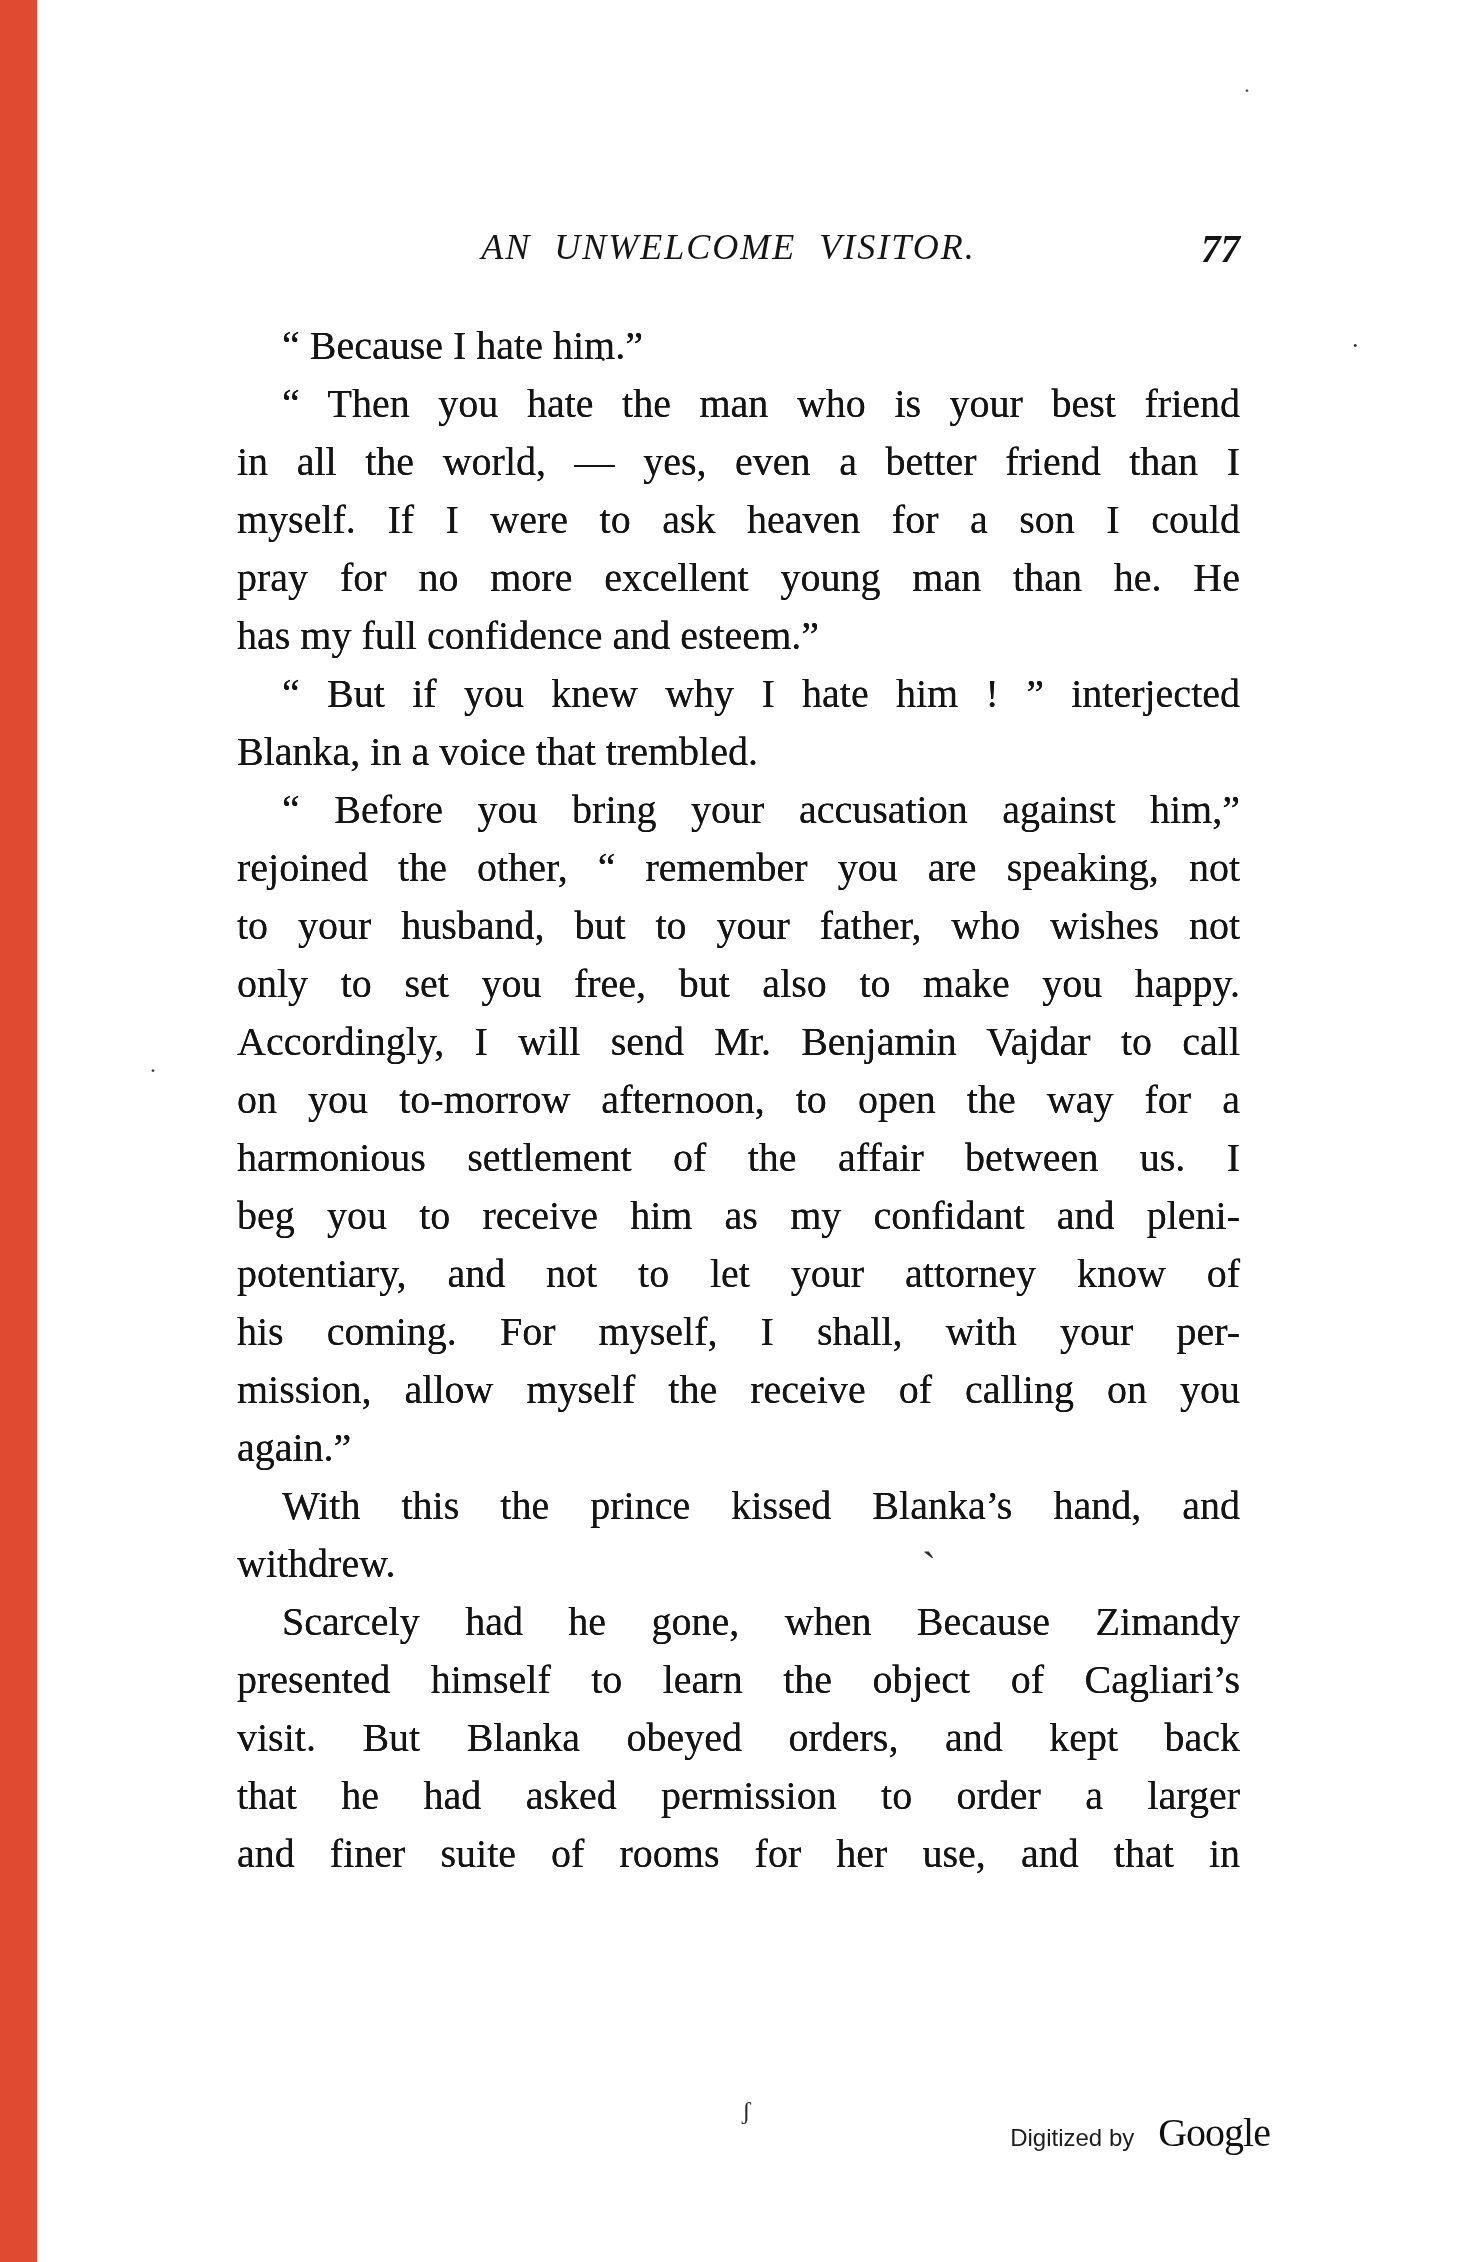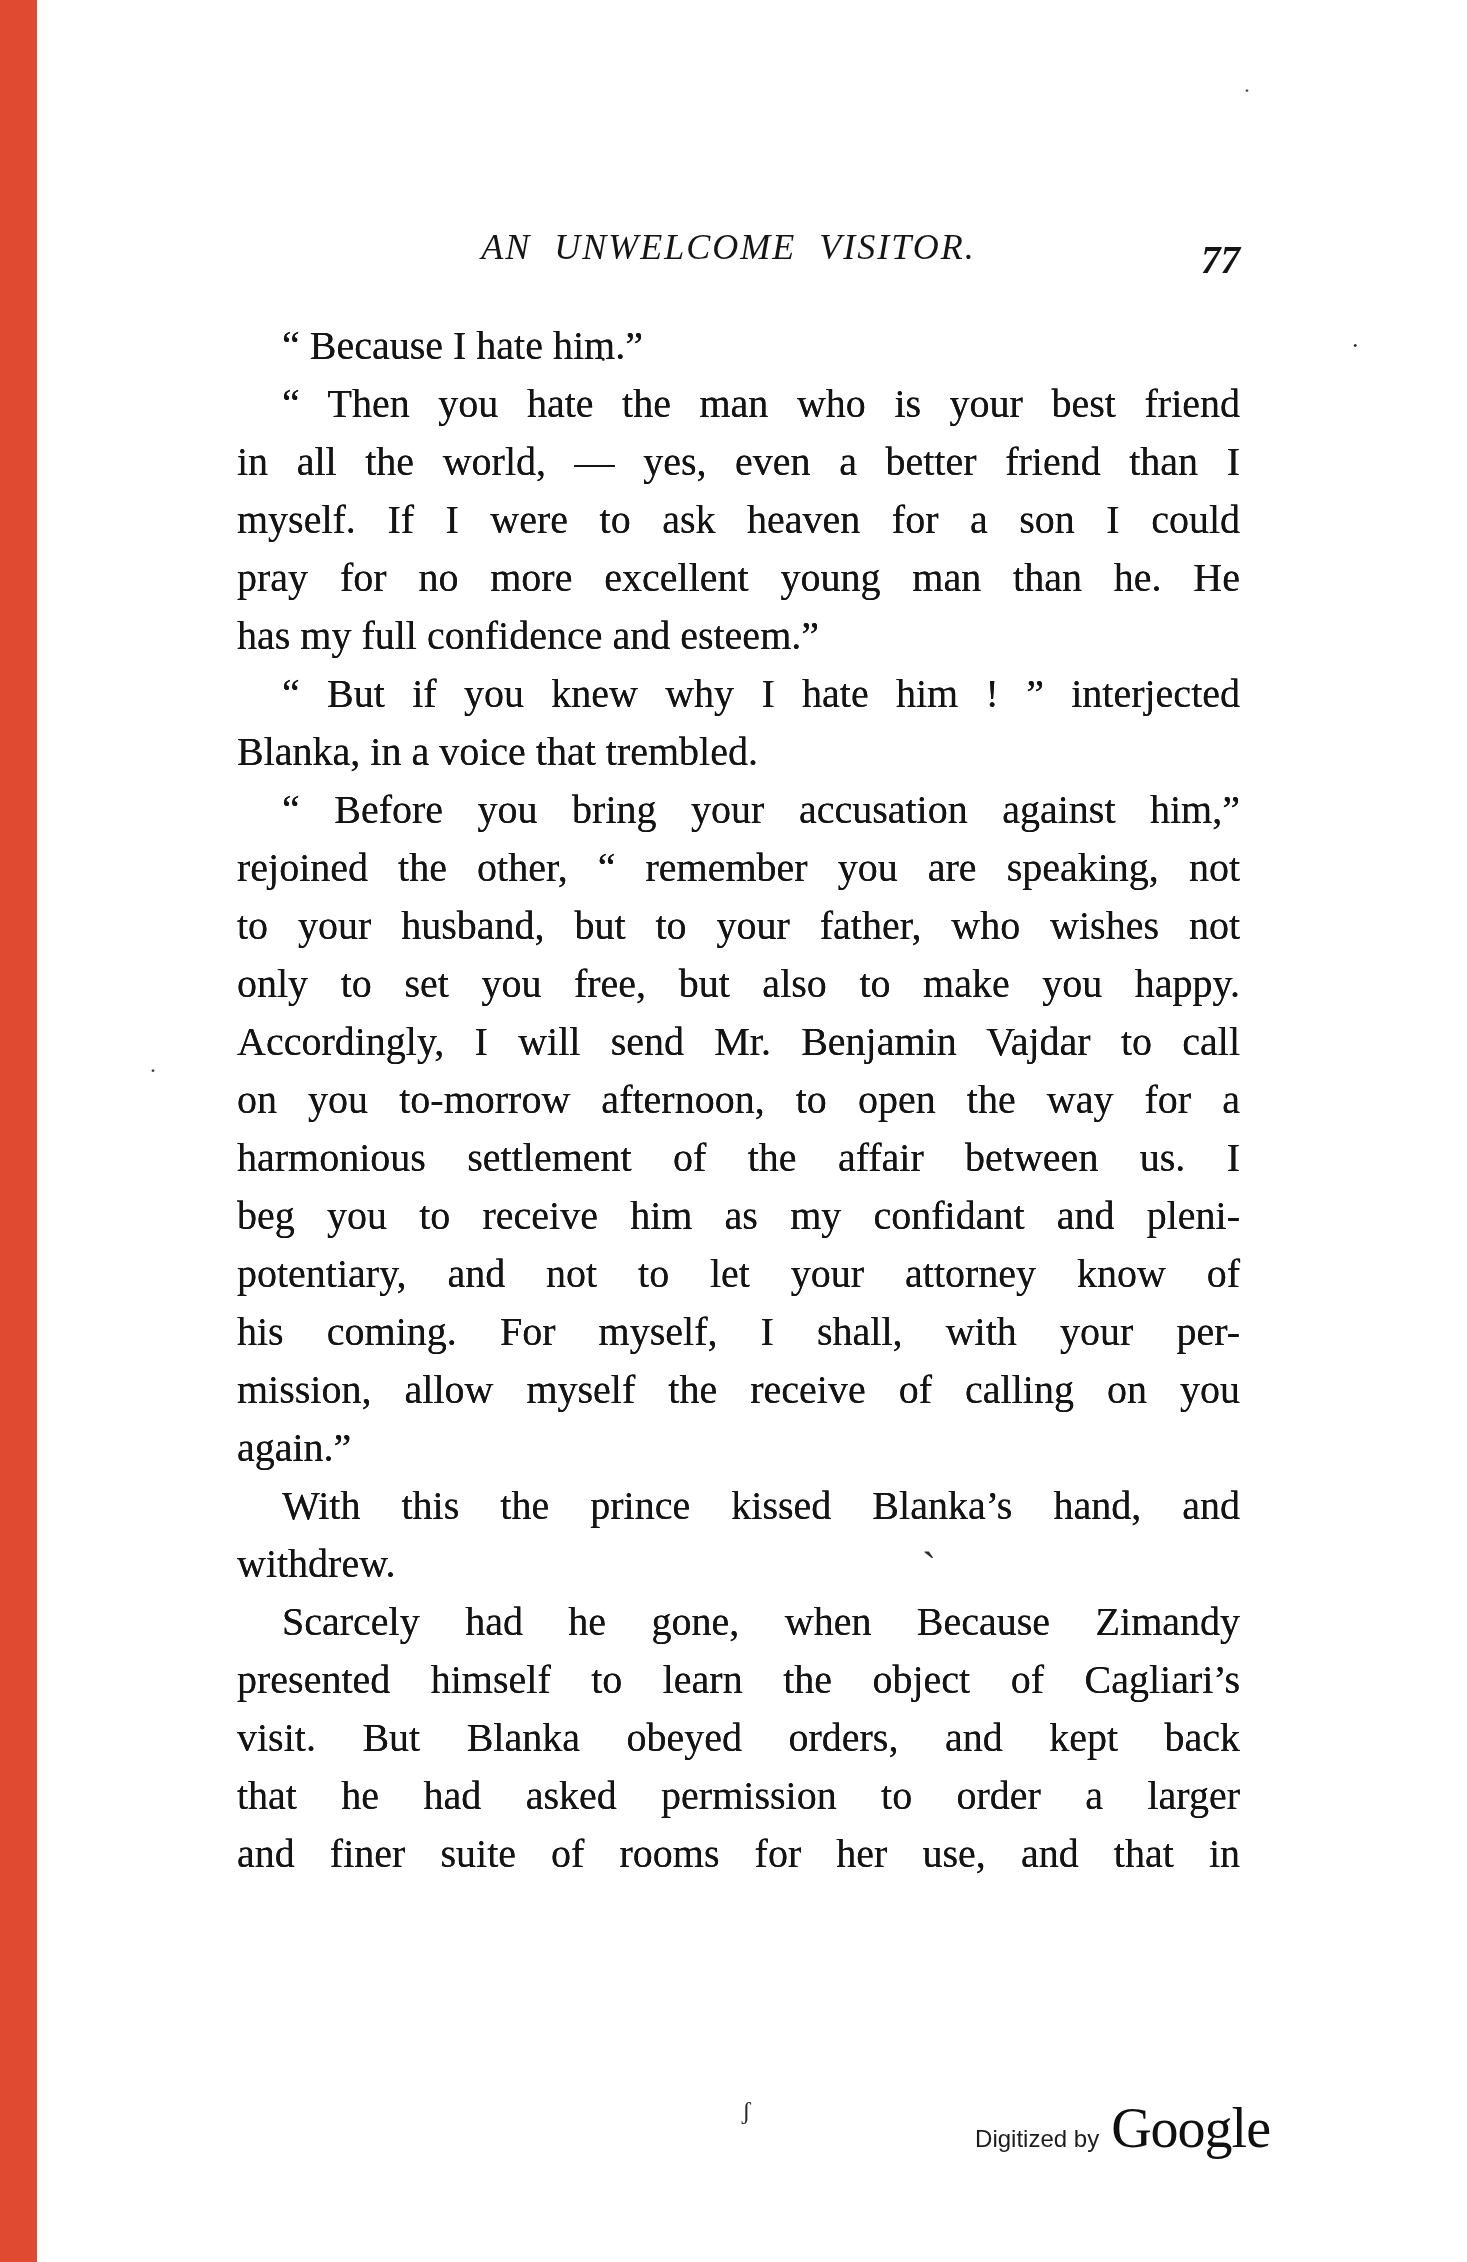--- a/index.html
+++ b/index.html
@@ -10,21 +10,21 @@
   }
   .page{position:absolute;inset:0;background:#ffffff;}
   .edge-stripe{
     position:absolute;left:0;top:0;width:37px;height:2262px;
   }
   .running-head{
     position:absolute;left:227px;top:224px;width:1003px;height:46px;
     text-align:center;font-style:italic;font-size:36px;line-height:46px;
     letter-spacing:2px;word-spacing:12px;color:#151515;
   }
-  .folio-wrap{position:absolute;left:0;top:237px;width:1467px;height:46px;}
+  .folio-wrap{position:absolute;left:0;top:226px;width:1467px;height:46px;}
   .folio-num{
     position:absolute;left:1140px;top:0;width:100px;text-align:right;
     font-style:italic;font-weight:bold;font-size:39px;line-height:46px;color:#151515;
   }
   .text-block{
     position:absolute;left:237px;top:317px;width:1003px;color:#141414;
     font-size:40px;text-shadow:0 0 0.6px currentColor;
   }
   .line{
     height:58px;line-height:58px;white-space:nowrap;text-align:left;
@@ -36,21 +36,21 @@
   .line.ind{padding-left:45px;}
   .line.ind.jst{padding-left:45px;}
   .footer{
     position:absolute;top:2096px;right:197px;height:80px;
     display:flex;align-items:baseline;gap:12px;color:#141414;
   }
   .digitized{
     font-family:"Liberation Sans", sans-serif;font-size:24px;color:#1c1c1c;margin-top:28px;
   }
   .google-brand{
-    font-family:"Liberation Serif", serif;font-size:56px;letter-spacing:-1px;color:#101010;
+    font-family:"Liberation Serif", serif;font-size:40px;letter-spacing:-1px;color:#101010;margin-left:12px;
   }
   .speck{
     position:absolute;color:#141414;font-family:"Liberation Serif", serif;
     line-height:1;pointer-events:none;
   }
 </style>
 </head>
 <body>
 
 <div class="page">

